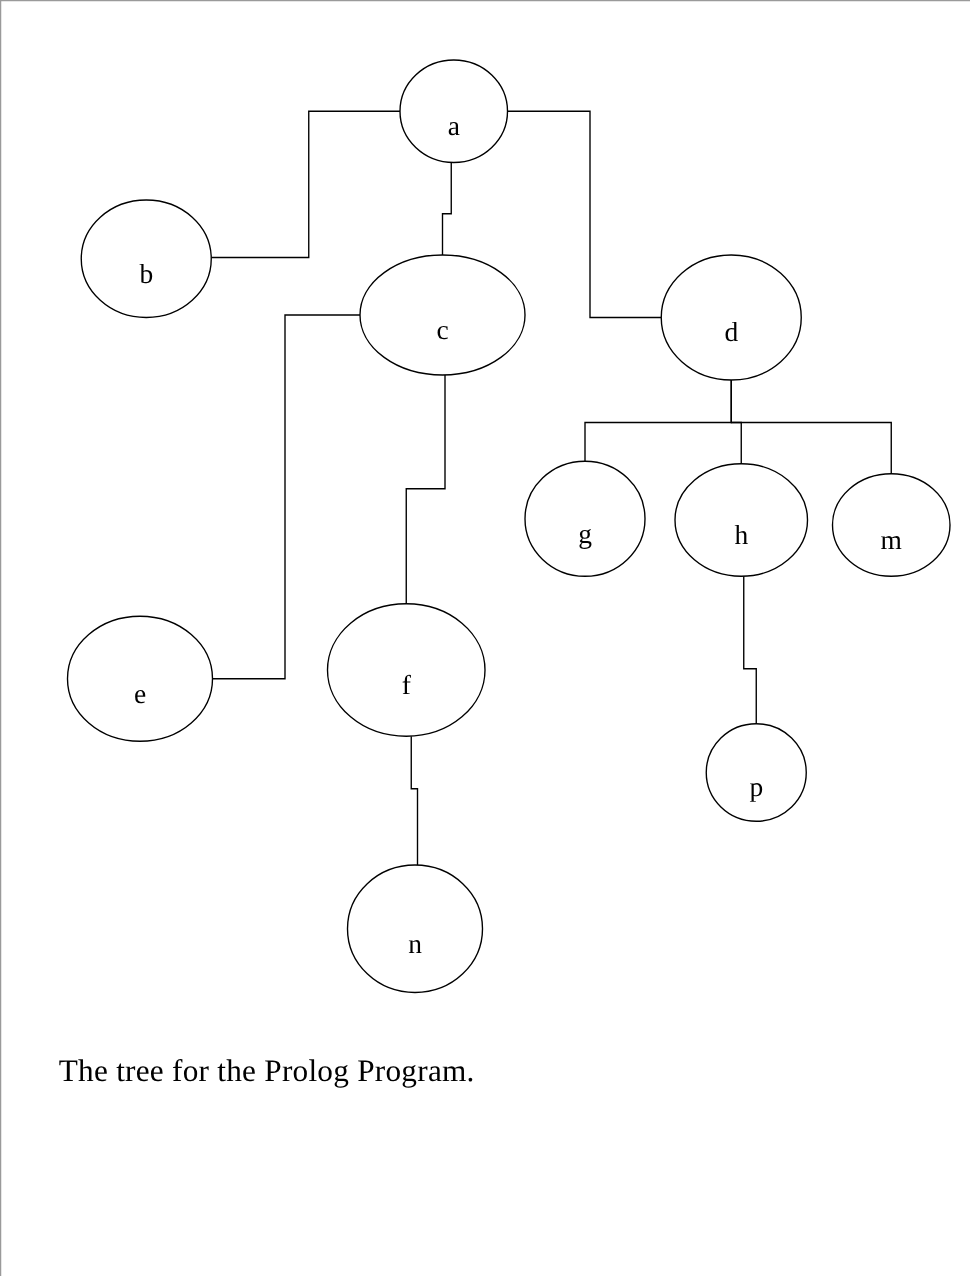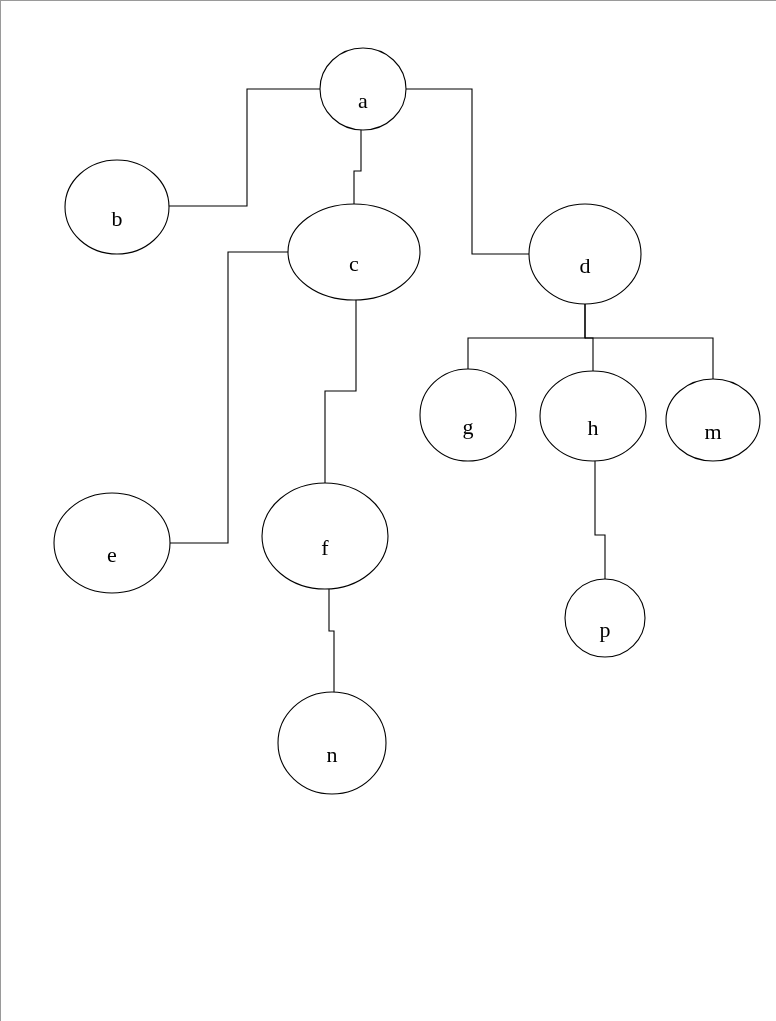--- a/index.html
+++ b/index.html
@@ -114,14 +114,15 @@
           <ellipse cx="331" cy="742" rx="54" ry="51" class="node-shape"></ellipse>
           <text x="331" y="756" class="node-label">n</text>
         </g>
         <g>
           <ellipse cx="604" cy="617" rx="40" ry="39" class="node-shape"></ellipse>
           <text x="604" y="631" class="node-label">p</text>
         </g>
       </g>
   </svg>
 
+  <div class="caption">The tree for the Prolog Program.</div>
 
 </div>
 
 </body></html>

